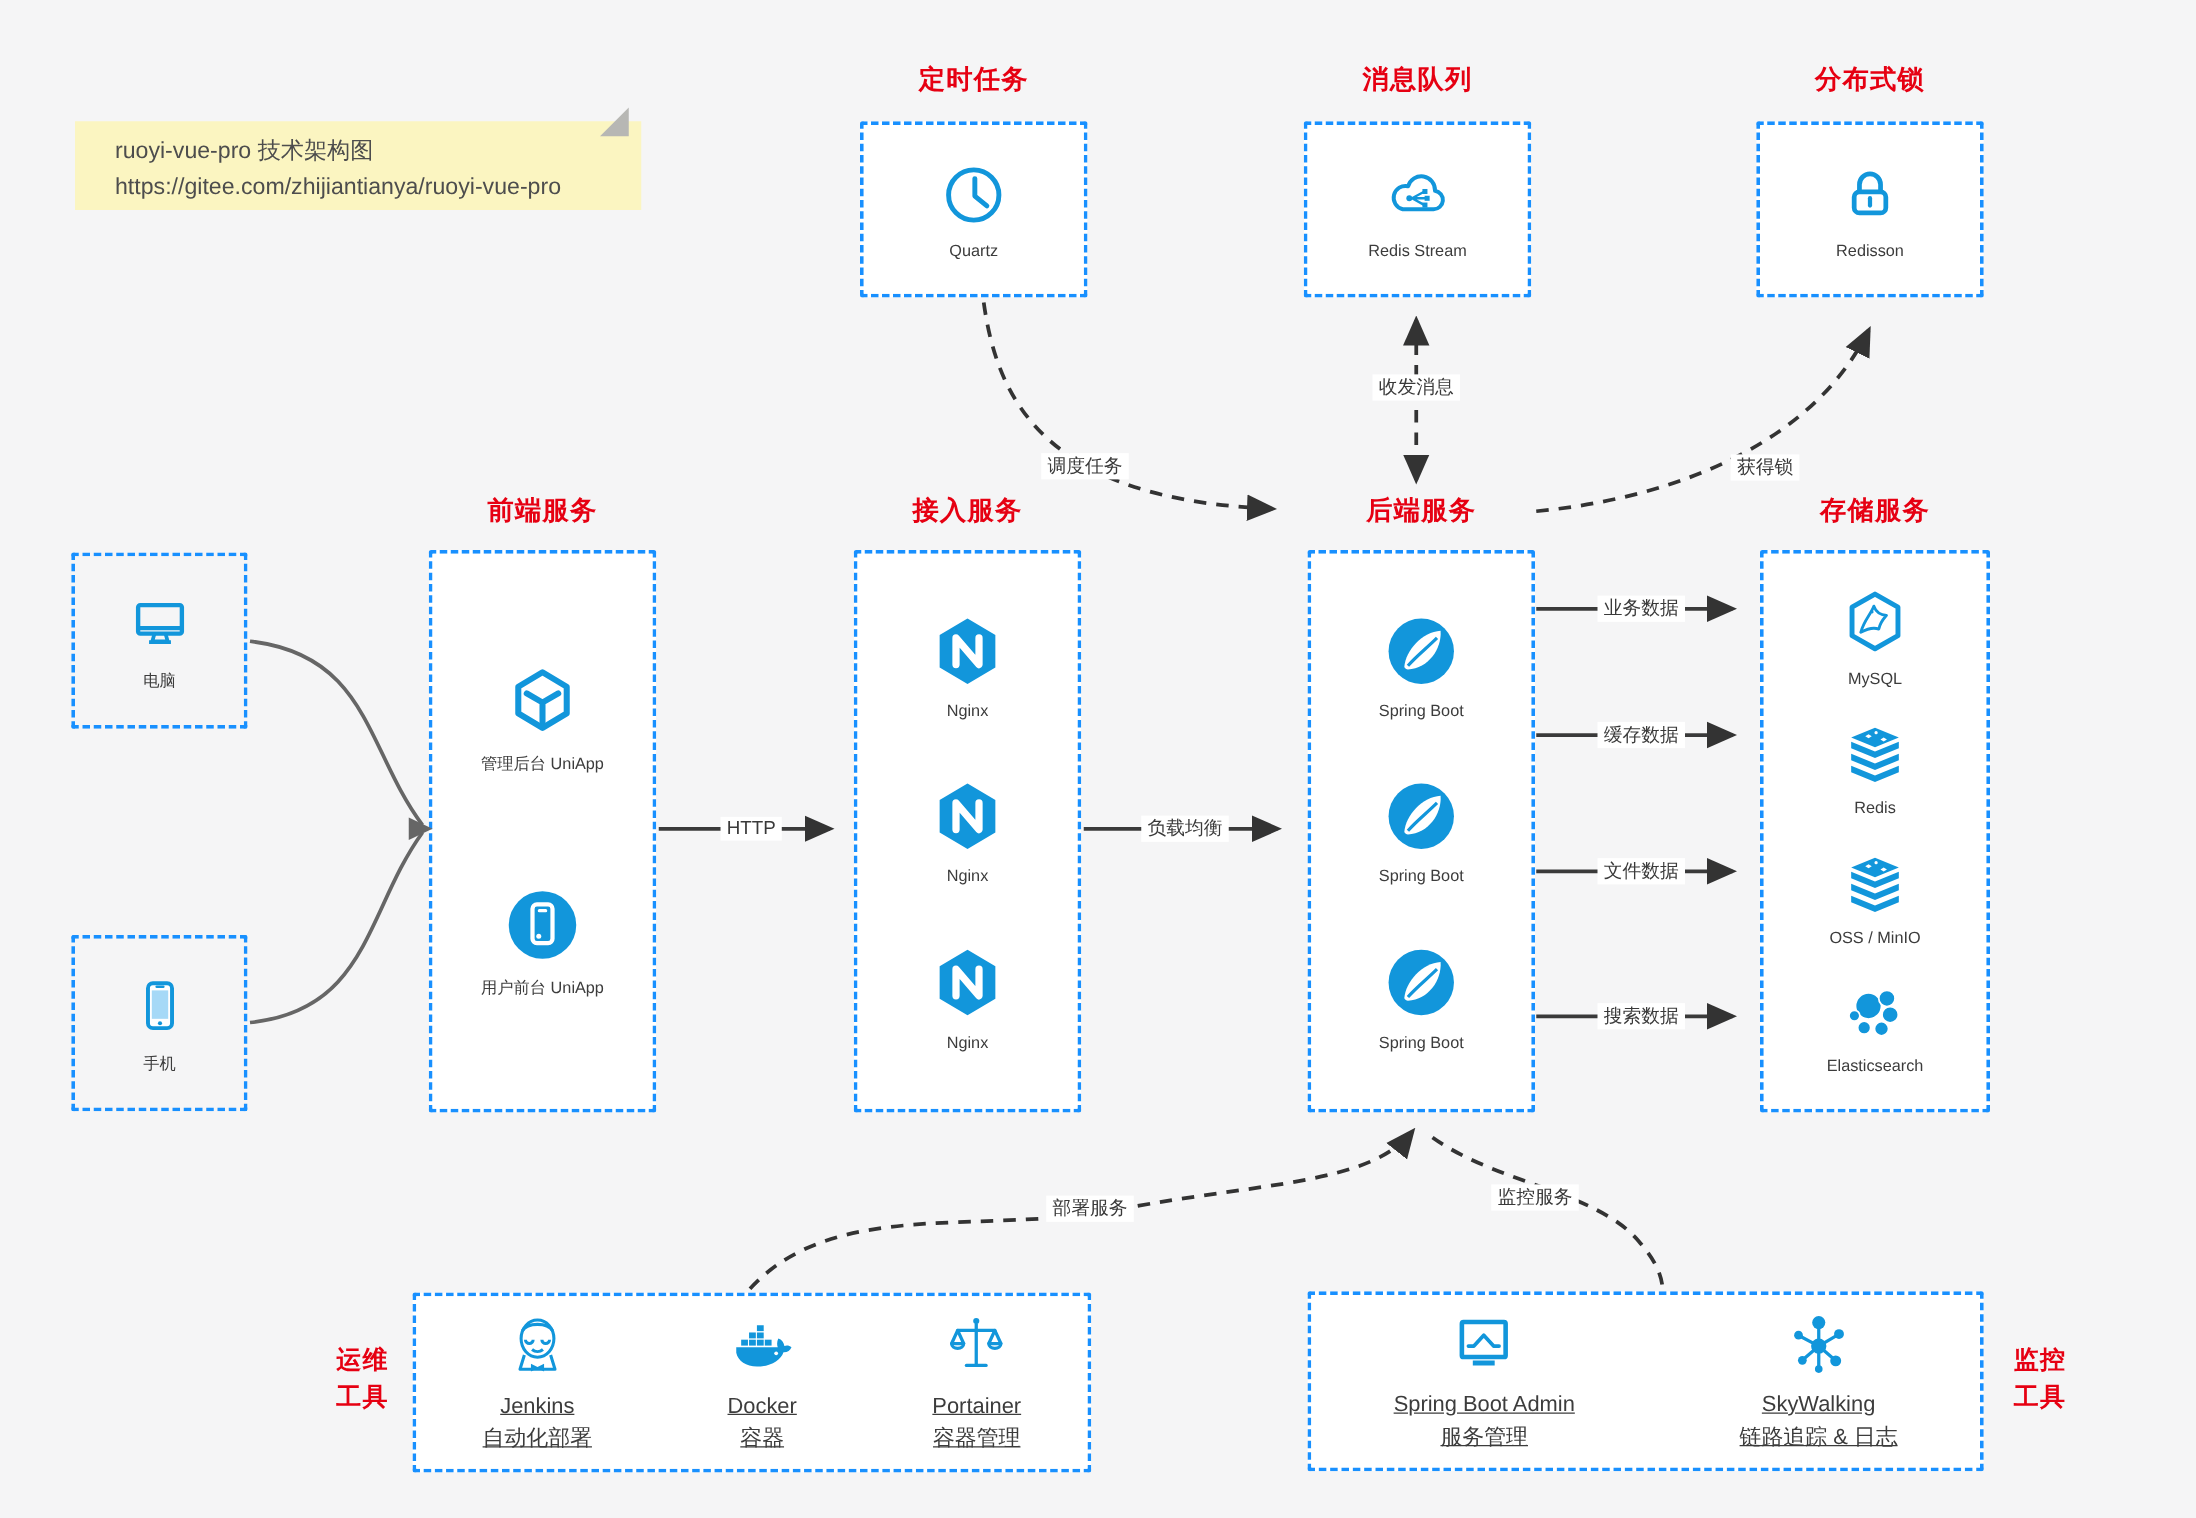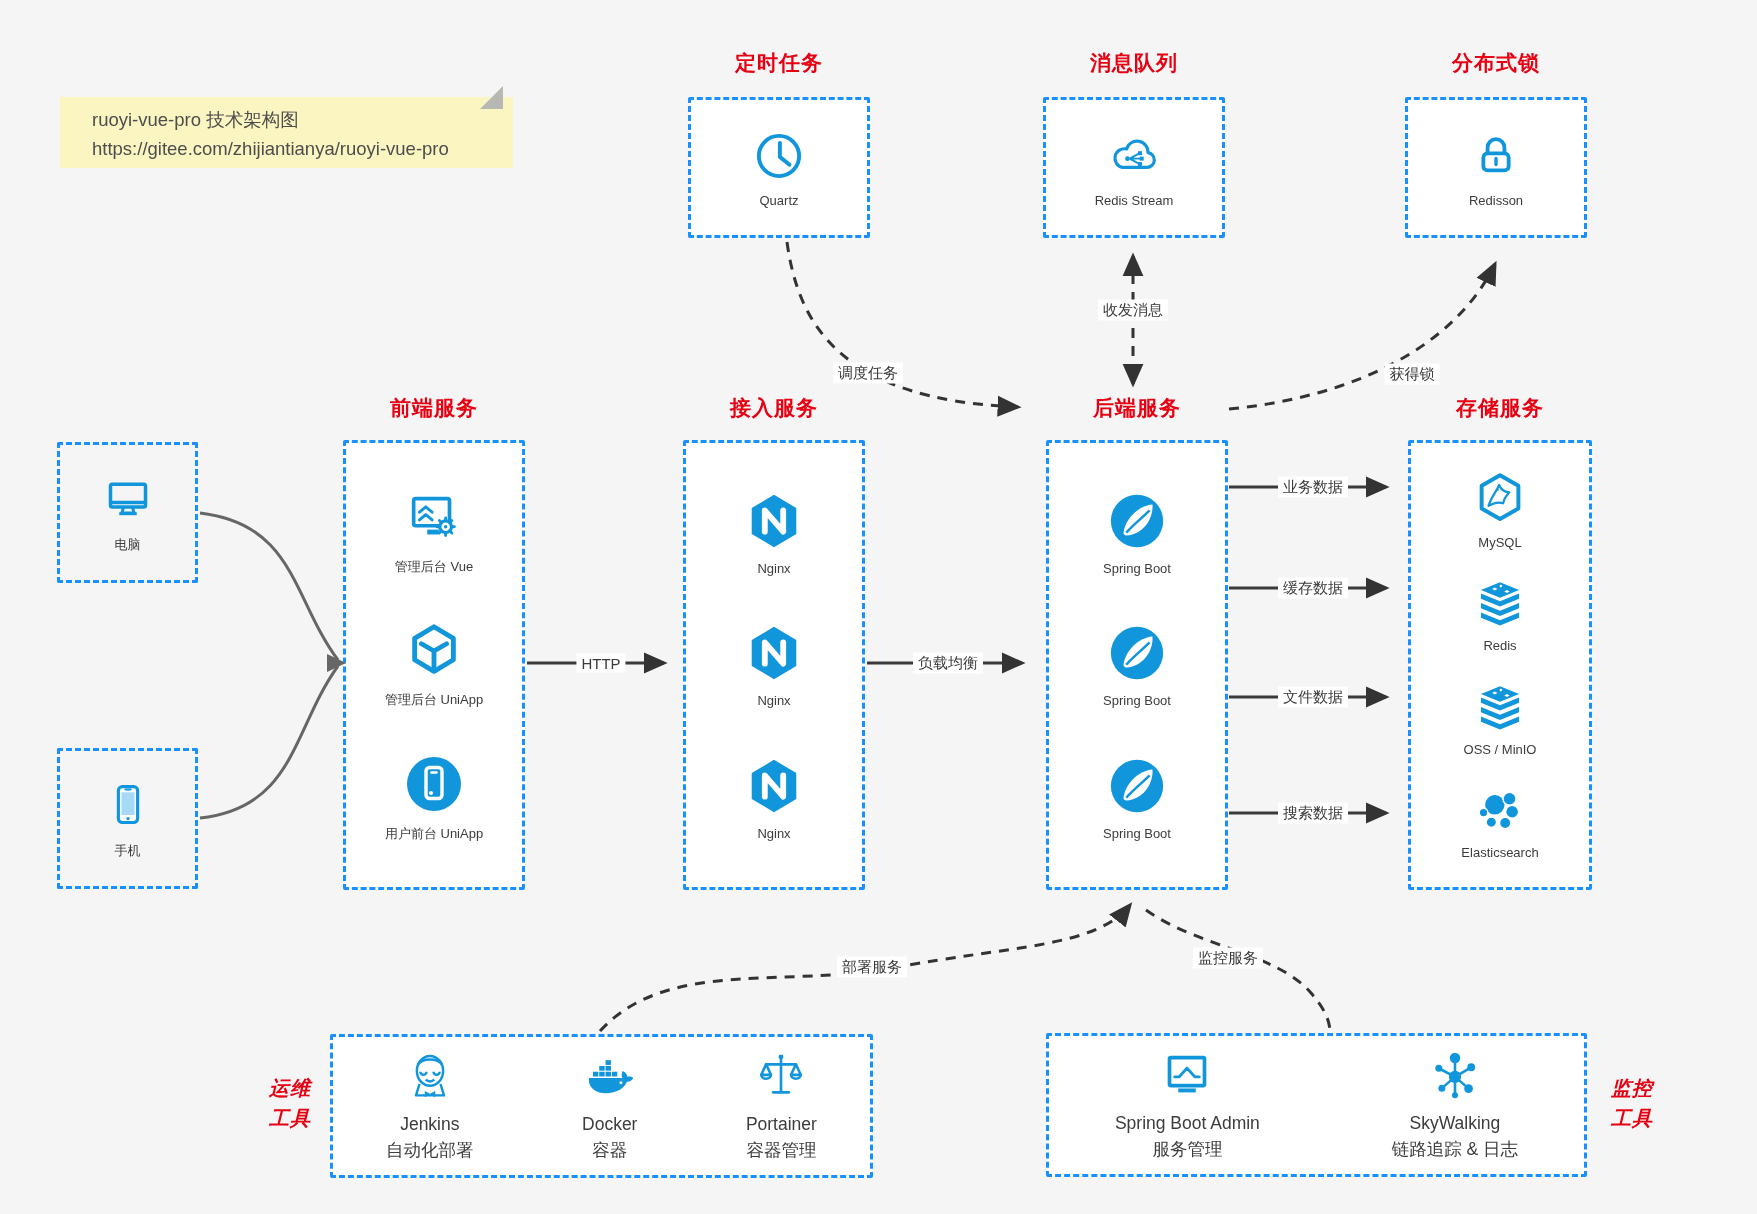--- a/index.html
+++ b/index.html
@@ -10,27 +10,27 @@
   .box {
     position:absolute; border:3px dashed #1890ff; background:#ffffff; box-sizing:border-box;
     display:flex; flex-direction:column; justify-content:space-evenly; align-items:center; border-radius:2px;
   }
   .cbox { background:transparent; justify-content:center; }
   .hbox { flex-direction:row; justify-content:space-around; align-items:center; }
   .node { display:flex; flex-direction:column; align-items:center; }
   .icon svg { display:block; }
   .nlabel { font-size:13px; color:#3c3c3c; margin-top:9px; white-space:nowrap; }
   .bnode { text-align:center; }
-  .bname, .bdesc { font-size:17.5px; color:#3c3c3c; line-height:1.5; white-space:nowrap; }
+  .bname, .bdesc { font-size:17.5px; color:#3c3c3c; line-height:1.5; white-space:nowrap;text-decoration:underline; }
   .bnode .icon { margin-bottom:6px; }
   .gtitle {
     position:absolute; font-size:21px; font-weight:700; color:#e60012; text-align:center; letter-spacing:1px;
   }
   .side {
-    position:absolute; font-size:20px; font-weight:700; color:#e60012; text-align:center; line-height:1.5; letter-spacing:1px;font-style:italic;
+    position:absolute; font-size:20px; font-weight:700; color:#e60012; text-align:center; line-height:1.5; letter-spacing:1px;
   }
   .elabel {
     position:absolute; transform:translate(-50%,-50%); background:#ffffff; padding:1px 5px;
     font-size:15px; color:#3a3a3a; white-space:nowrap; z-index:5;
   }
   .note {
     position:absolute; left:60px; top:97px; width:453px; height:71px; background:#fbf5c1;
     color:#4d4d4d; font-size:18.5px; line-height:1.55; padding:9px 32px; box-sizing:border-box;
   }
   .note .fold {
@@ -121,35 +121,20 @@
             <rect x="24.5" y="17.5" width="15" height="26" fill="#a6d9f7"></rect>
             <path d="M29 14.2 h6" stroke="#1296db" stroke-width="2.4" stroke-linecap="round"></path>
             <circle cx="32" cy="47.5" r="1.9" fill="#1296db"></circle>
           </svg>
       </span>
       <span class="nlabel">手机</span>
     </div>
   </div>
 
   <div class="box" style="left:343px;top:440px;width:182px;height:450px">
-    <div class="node">
-      <span class="icon">
-        <svg width="66" height="62" viewBox="0 0 64 64">
-            <rect x="11" y="12" width="37" height="28" rx="2" fill="none" stroke="#1296db" stroke-width="3.8"></rect>
-            <path d="M17 26 l6.5-5.5 6.5 5.5 M17 34 l6.5-5.5 6.5 5.5" fill="none" stroke="#1296db" stroke-width="3" stroke-linejoin="round" stroke-linecap="round"></path>
-            <circle cx="44" cy="41" r="6" fill="#ffffff" stroke="#1296db" stroke-width="3.2"></circle>
-            <g stroke="#1296db" stroke-width="3" stroke-linecap="round">
-              <path d="M44 32 v3 M44 47 v3 M35 41 h3 M50 41 h3 M37.6 34.6 l2.2 2.2 M48.2 45.2 l2.2 2.2 M50.4 34.6 L48.2 36.8 M39.8 45.2 l-2.2 2.2"></path>
-            </g>
-            <circle cx="44" cy="41" r="1.8" fill="#1296db"></circle>
-            <path d="M25 46.5 h12" stroke="#1296db" stroke-width="5"></path>
-          </svg>
-      </span>
-      <span class="nlabel">管理后台 Vue</span>
-    </div>
     <div class="node">
       <span class="icon">
         <svg width="62" height="62" viewBox="0 0 64 64">
             <path d="M32 7 L52 19 V41 L32 53 L12 41 V19 Z" fill="none" stroke="#1296db" stroke-width="5" stroke-linejoin="round"></path>
             <path d="M32 32 L19 24.5 M32 32 L45 24.5 M32 32 V48" stroke="#1296db" stroke-width="5" fill="none" stroke-linecap="round"></path>
           </svg>
       </span>
       <span class="nlabel">管理后台 UniApp</span>
     </div>
     <div class="node">

